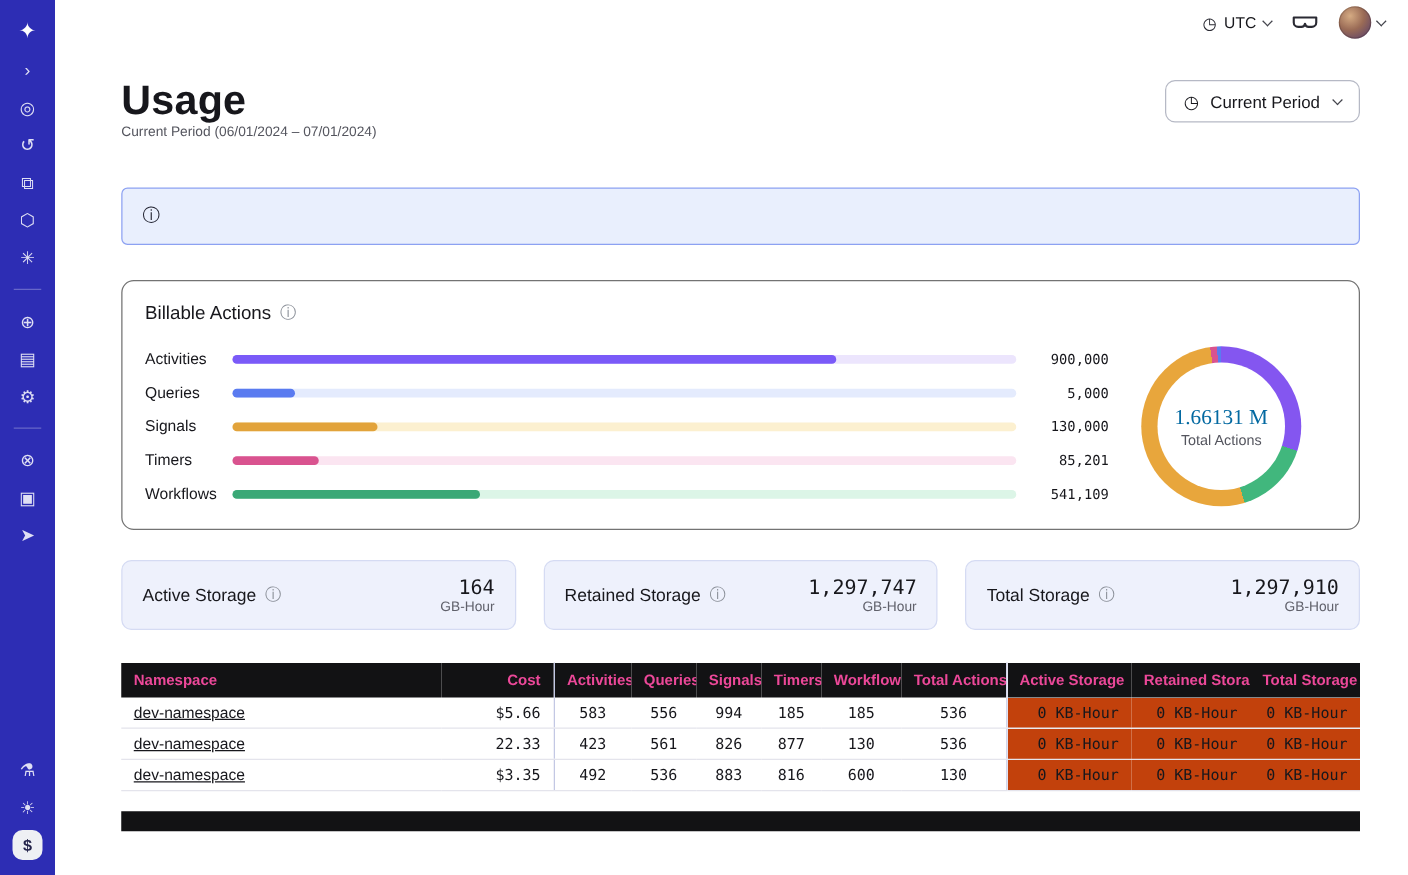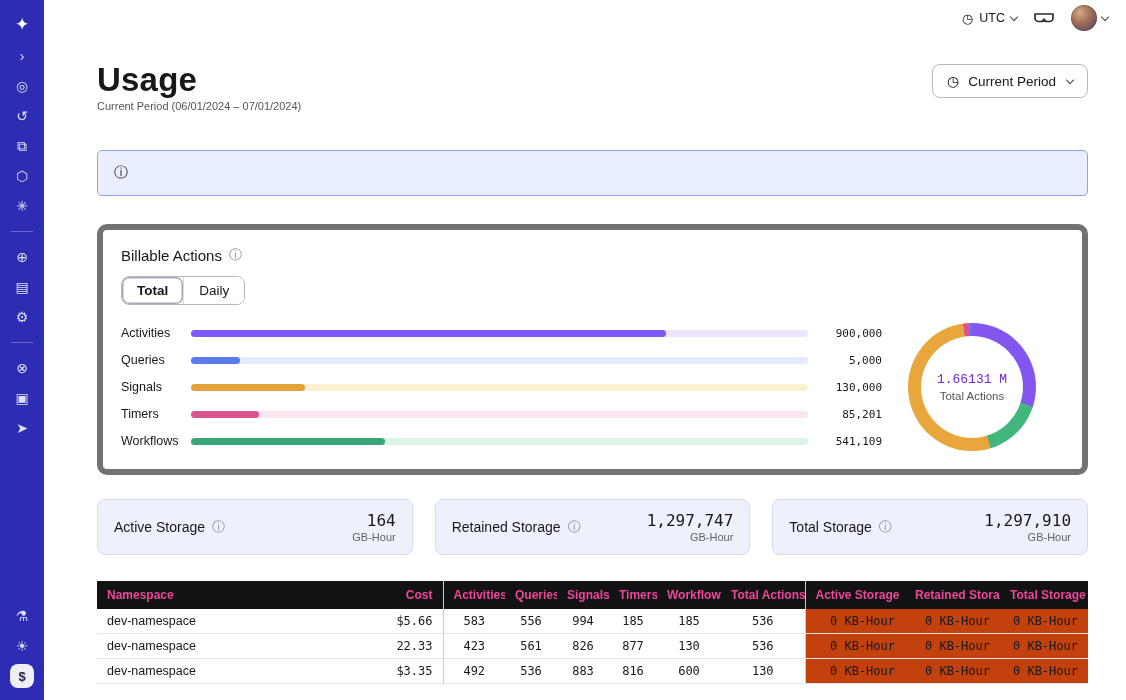--- a/index.html
+++ b/index.html
@@ -63,21 +63,21 @@
   
   .banner {
     margin-top:38px; height:46px; border:1px solid #8ca1f2; background:#e9effd;
     border-radius:5px; display:flex; align-items:center; gap:9px; padding:0 16px;
     font-size:13px; color:#1c1d2b;
   }
   .info-i { font-size:14px; color:#1c1d2b; }
   .info-gray { font-size:13px; color:#8a8f98; cursor:pointer; }
   
   .card {
-    margin-top:28px; border:6px solid #737373; border-radius:10px;
+    margin-top:28px; border:1px solid #737373; border-radius:10px;
     padding:16px 20px 18px 18px; background:#fff;
   }
   .card-title { font-size:15px; display:flex; align-items:center; gap:7px; }
   .tabs {
     display:inline-flex; margin-top:12px; border:1px solid #b4b7c3; border-radius:8px;
     overflow:hidden; background:#fff;
   }
   .tab {
     padding:6px 15px; font-size:13.5px; background:#fff; border:none; cursor:pointer;
     font-family:inherit; color:#17171c;
@@ -93,21 +93,21 @@
   .bar-value {
     width:58px; text-align:right; font-family:"DejaVu Sans Mono", monospace;
     font-size:11px; color:#17171c; flex-shrink:0;
   }
   .donut-wrap { width:180px; display:flex; align-items:center; justify-content:center; flex-shrink:0; }
   .donut { width:128px; height:128px; border-radius:50%; position:relative; }
   .donut-hole {
     position:absolute; inset:13px; border-radius:50%; background:#fff;
     display:flex; flex-direction:column; align-items:center; justify-content:center; gap:3px;
   }
-  .donut-value { font-family:Liberation Mono, monospace; font-size:13px; color:#6d28d9; }
+  .donut-value { font-family:Liberation Serif, serif; font-size:17px; color:#0369a1; }
   .donut-label { font-size:11.5px; color:#54555e; }
   
   .stats { display:flex; gap:22px; margin-top:24px; }
   .stat {
     flex:1; height:56px; background:#eef1fc; border:1px solid #d5dbf3; border-radius:8px;
     display:flex; align-items:center; justify-content:space-between; padding:0 16px;
   }
   .stat-label { display:flex; align-items:center; gap:7px; font-size:14px; }
   .stat-right { text-align:right; }
   .stat-value { font-family:"DejaVu Sans Mono", monospace; font-size:16px; }
@@ -119,21 +119,21 @@
     padding:7px 10px; white-space:nowrap; overflow:hidden;
   }
   .ns-table td {
     font-size:12px; padding:5px 10px; border-bottom:1px solid #e4e4ec;
     white-space:nowrap; overflow:hidden;
   }
   .al { text-align:left; } .ar { text-align:right; } .ac { text-align:center; }
   .gb { border-left:1px solid #c3c8e4; }
   td.storage { background:#c2410c; }
   .mono { font-family:"DejaVu Sans Mono", monospace; }
-  .ns-link { color:#17171c; cursor:pointer; font-size:12.5px; }
+  .ns-link { color:#17171c; text-decoration:underline; cursor:pointer; font-size:12.5px; }
   .table-footer { margin-top:16px; height:16px; background:#121214; }
 </style>
 </head>
 <body>
 
 <aside class="sidebar">
   <div class="side-nav">
       <div class="side-icon logo">✦</div>
       <div class="side-icon">›</div>
       <div class="side-icon">◎</div>
@@ -191,24 +191,20 @@
 
     <div class="banner">
       <span class="info-i">ⓘ</span>
     </div>
 
     <section class="card">
       <div class="card-title">
         <span>Billable Actions</span>
         <span class="info-gray">ⓘ</span>
       </div>
-      <div class="tabs">
-          <button class="tab active">Total</button>
-          <button class="tab">Daily</button>
-        </div>
       <div class="chart-row">
         <div class="bars">
             <div class="bar-row">
               <span class="bar-label">Activities</span>
               <div class="bar-track" style="background: rgb(236, 229, 253);">
                 <div class="bar-fill" style="width: 77%; background: rgb(122, 90, 248);"></div>
               </div>
               <span class="bar-value">900,000</span>
             </div>
             <div class="bar-row">

